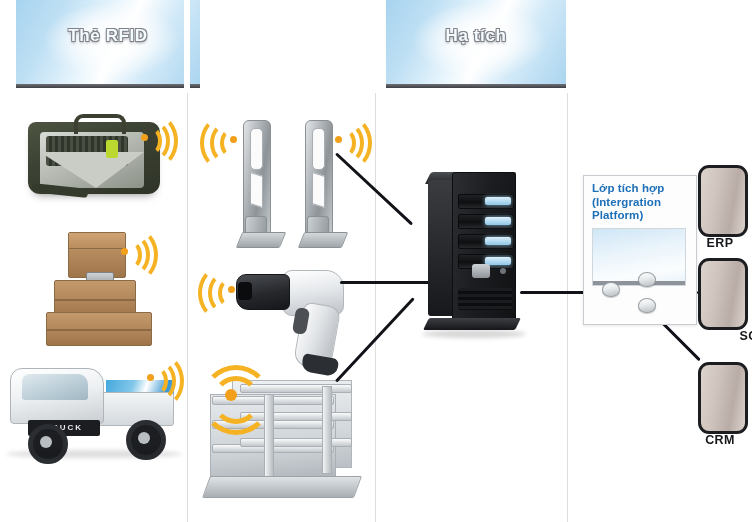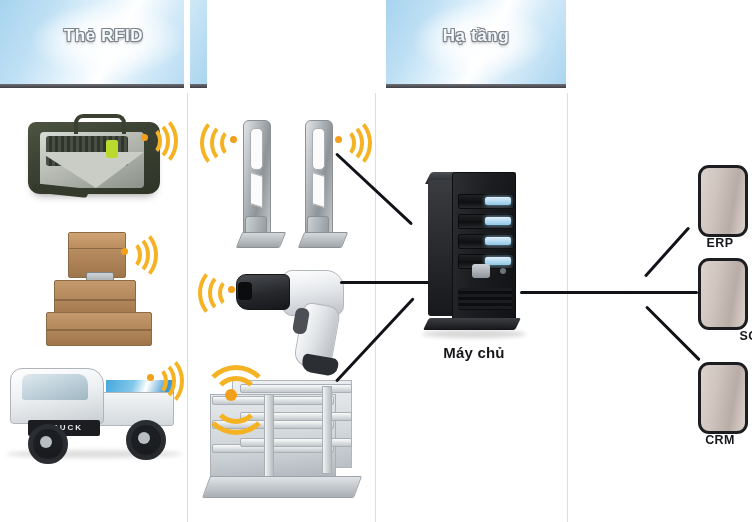--- a/index.html
+++ b/index.html
@@ -147,25 +147,25 @@
       background:linear-gradient(100deg,#ddd3cd 0%,#cfc4be 35%,#b9aca6 70%,#ddd4ce 100%);
       border:3px solid #1b1d20;}
   .mod-label{position:absolute;width:60px;text-align:center;font-size:12.5px;font-weight:700;color:#15171a;letter-spacing:.4px;}
 </style>
 </head>
 <body>
 
 <div id="stage">
 
   <div class="header-band">
-    <div class="hdr-cell" style="left:0;width:184px;padding-left:23px;">
+    <div class="hdr-cell" style="left:16px;width:184px;">
       <div class="hdr-title">Thẻ RFID</div>
     </div>
     <div class="hdr-cell" style="left:386px;width:180px;">
-      <div class="hdr-title">Hạ tầng</div>
+      <div class="hdr-title">Hạ tích</div>
     </div>
     <div class="hdr-sep" style="left:184px;"></div>
     <div class="hdr-sep" style="left:380px;"></div>
     <div class="hdr-sep" style="left:566px;"></div>
   </div>
 
   <div class="col-div" style="left:187px;"></div>
   <div class="col-div" style="left:375px;"></div>
   <div class="col-div" style="left:567px;"></div>
 
@@ -305,22 +305,28 @@
     <div class="bay" style="top:22px;"></div>
     <div class="bay" style="top:42px;"></div>
     <div class="bay" style="top:62px;"></div>
     <div class="bay" style="top:82px;"></div>
     <div class="logo"></div>
     <div class="btn"></div>
     <div class="vent"></div>
     <div class="foot"></div>
     <div class="shadow"></div>
   </div>
-  <div class="server-label" style="left:418px;top:344px;width:112px;text-align:center;">Máy chủ</div>
-
+
+  <div class="iplat" style="left:583px;top:175px;width:112px;height:148px;">
+    <div class="ititle">Lớp tích hợp (Intergration Platform)</div>
+    <div class="panel"></div>
+    <span class="nub" style="left:18px;top:106px;"></span>
+    <span class="nub" style="left:54px;top:96px;"></span>
+    <span class="nub" style="left:54px;top:122px;"></span>
+  </div>
 
   <div class="mod" style="left:698px;top:165px;"></div>
   <div class="mod-label" style="left:690px;top:236px;">ERP</div>
 
   <div class="mod" style="left:698px;top:258px;"></div>
   <div class="mod-label" style="left:724px;top:329px;">SCM</div>
 
   <div class="mod" style="left:698px;top:362px;"></div>
   <div class="mod-label" style="left:690px;top:433px;">CRM</div>
 

